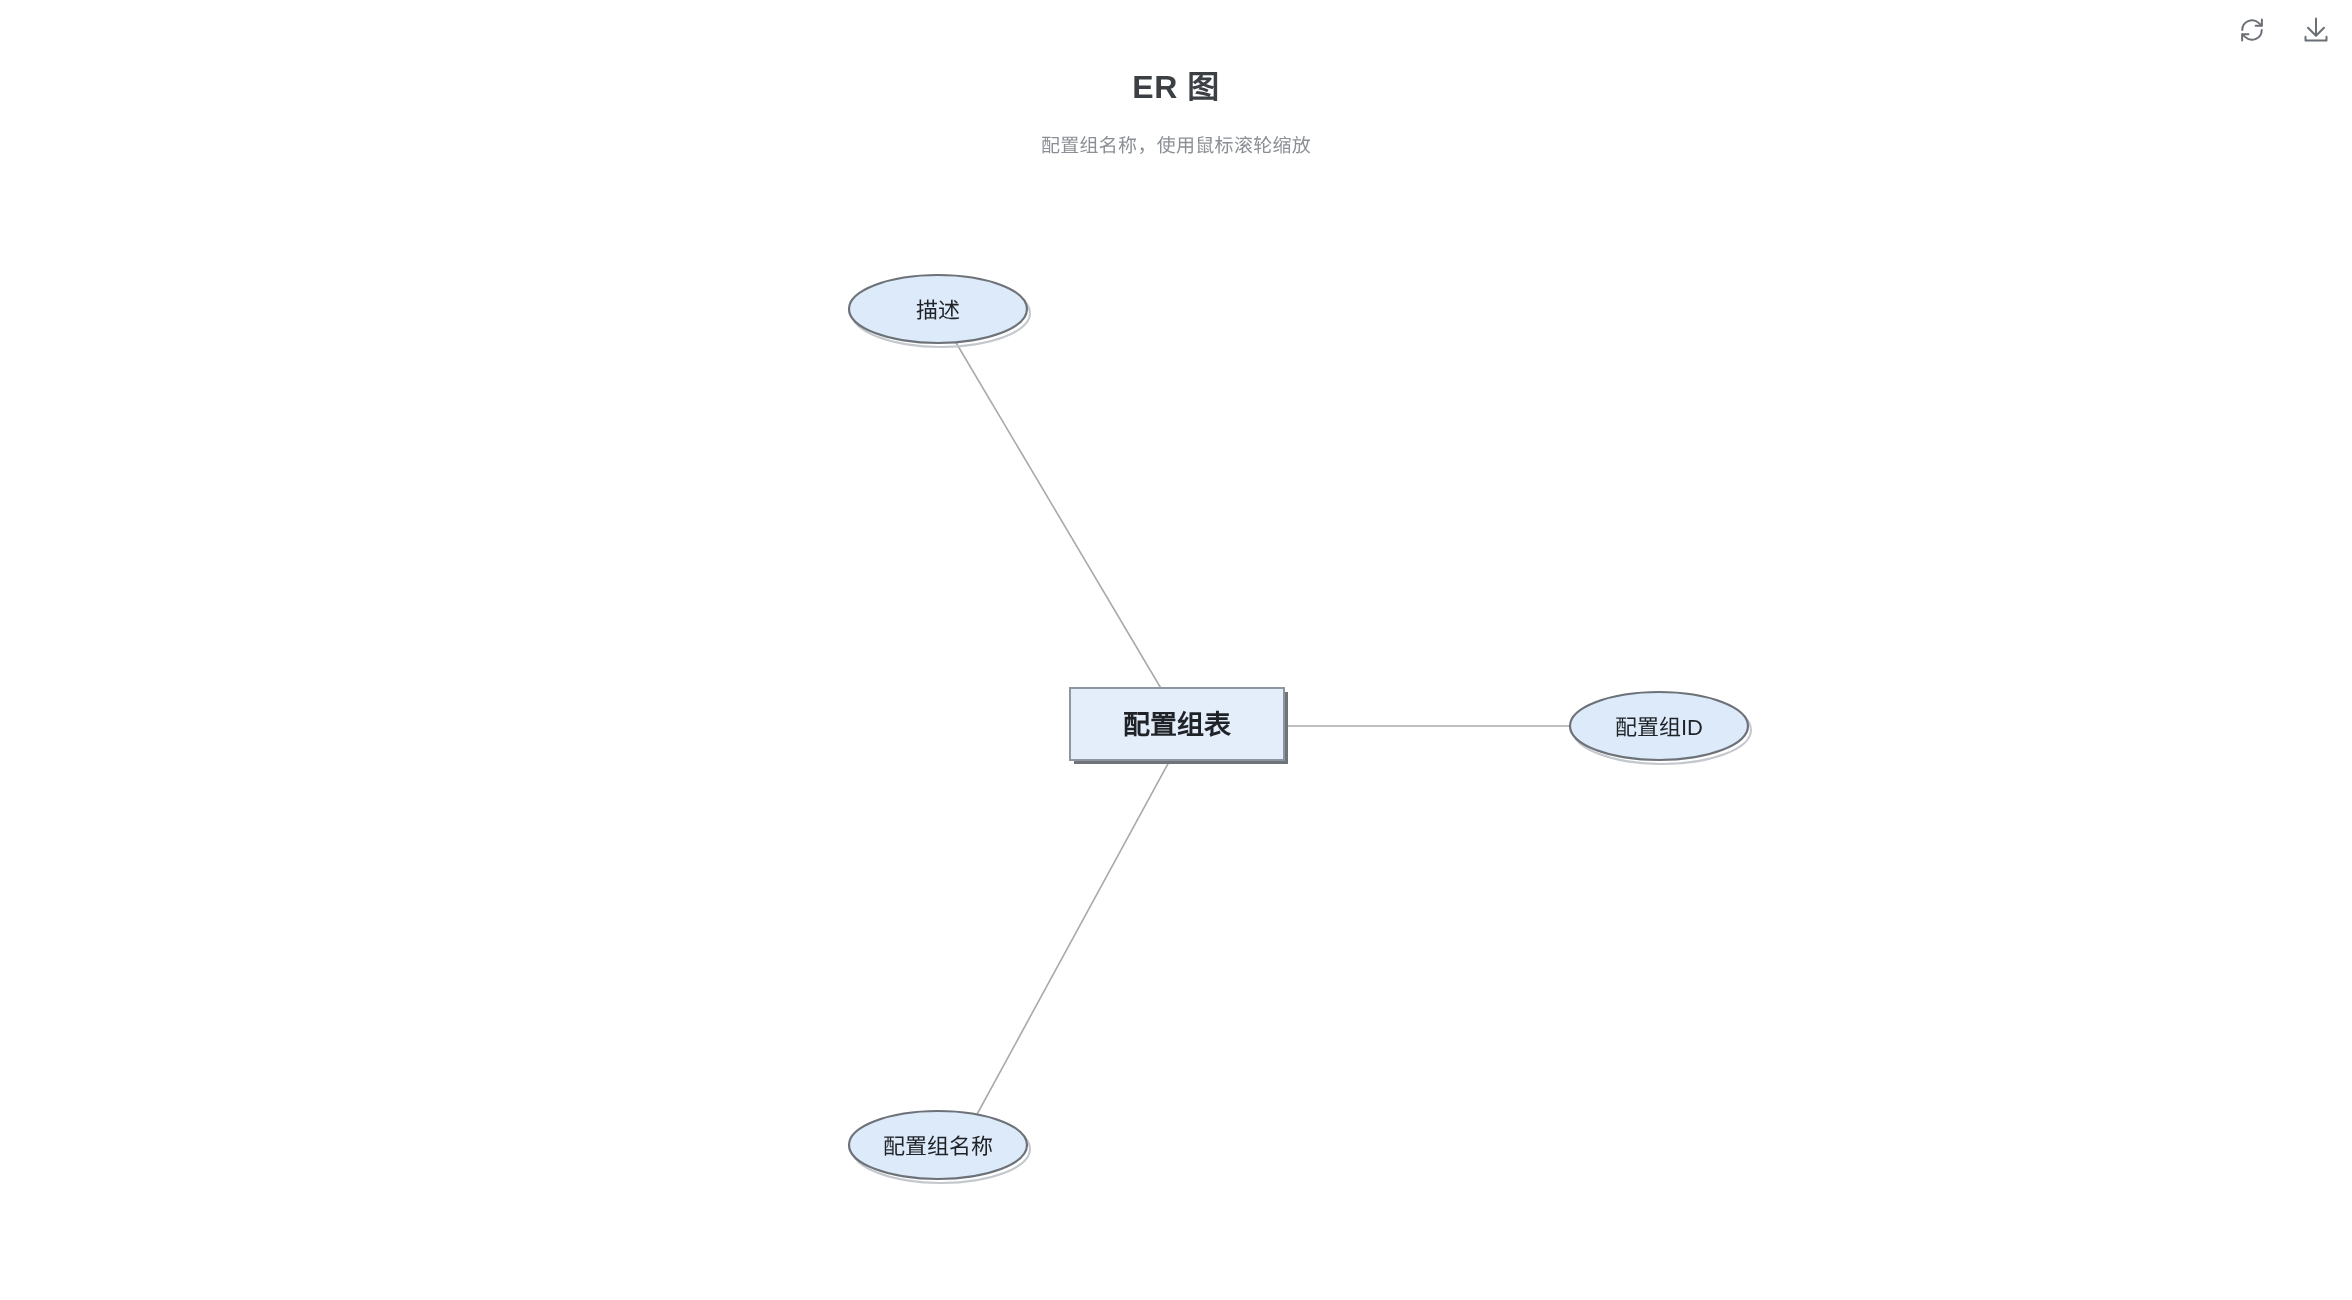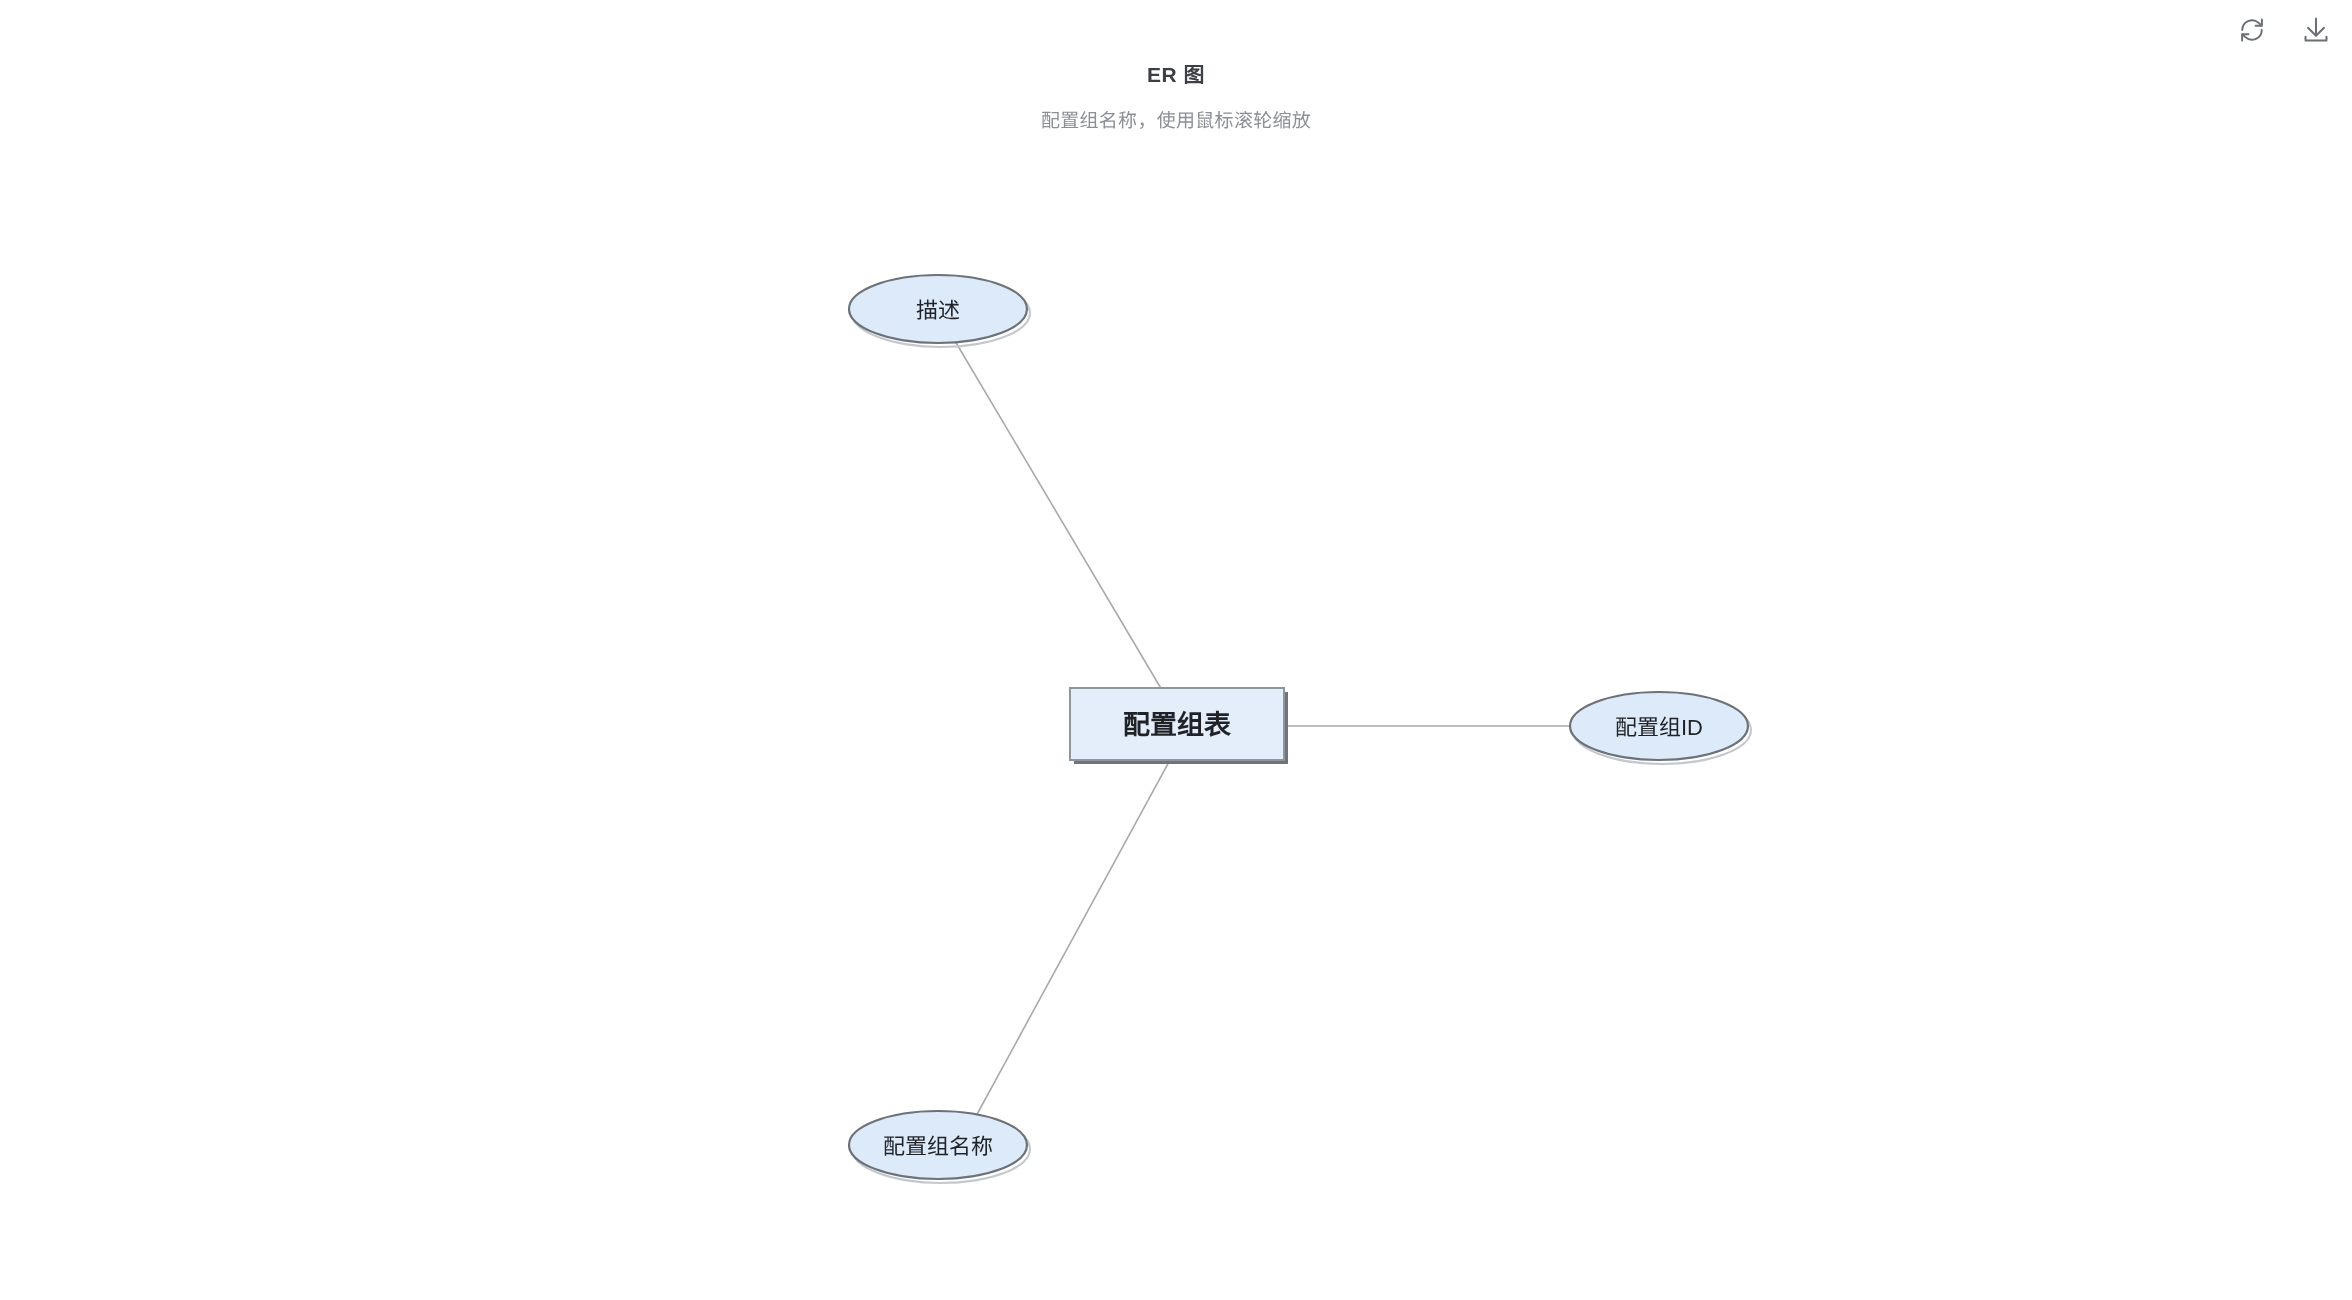--- a/index.html
+++ b/index.html
@@ -45,23 +45,23 @@
   
   .header {
     position: absolute;
     top: 0;
     left: 0;
     width: 2352px;
     text-align: center;
     pointer-events: none;
   }
   .page-title {
-    margin: 2px;
+    margin: 8px;
     padding-top: 60px;
-    font-size: 21px;
+    font-size: 32px;
     font-weight: bold;
     letter-spacing: 0.5px;
     color: #3c3f44;
     line-height: 1.2;
   }
   .page-subtitle {
     margin: 0;
     padding-top: 16px;
     font-size: 19px;
     font-weight: normal;

